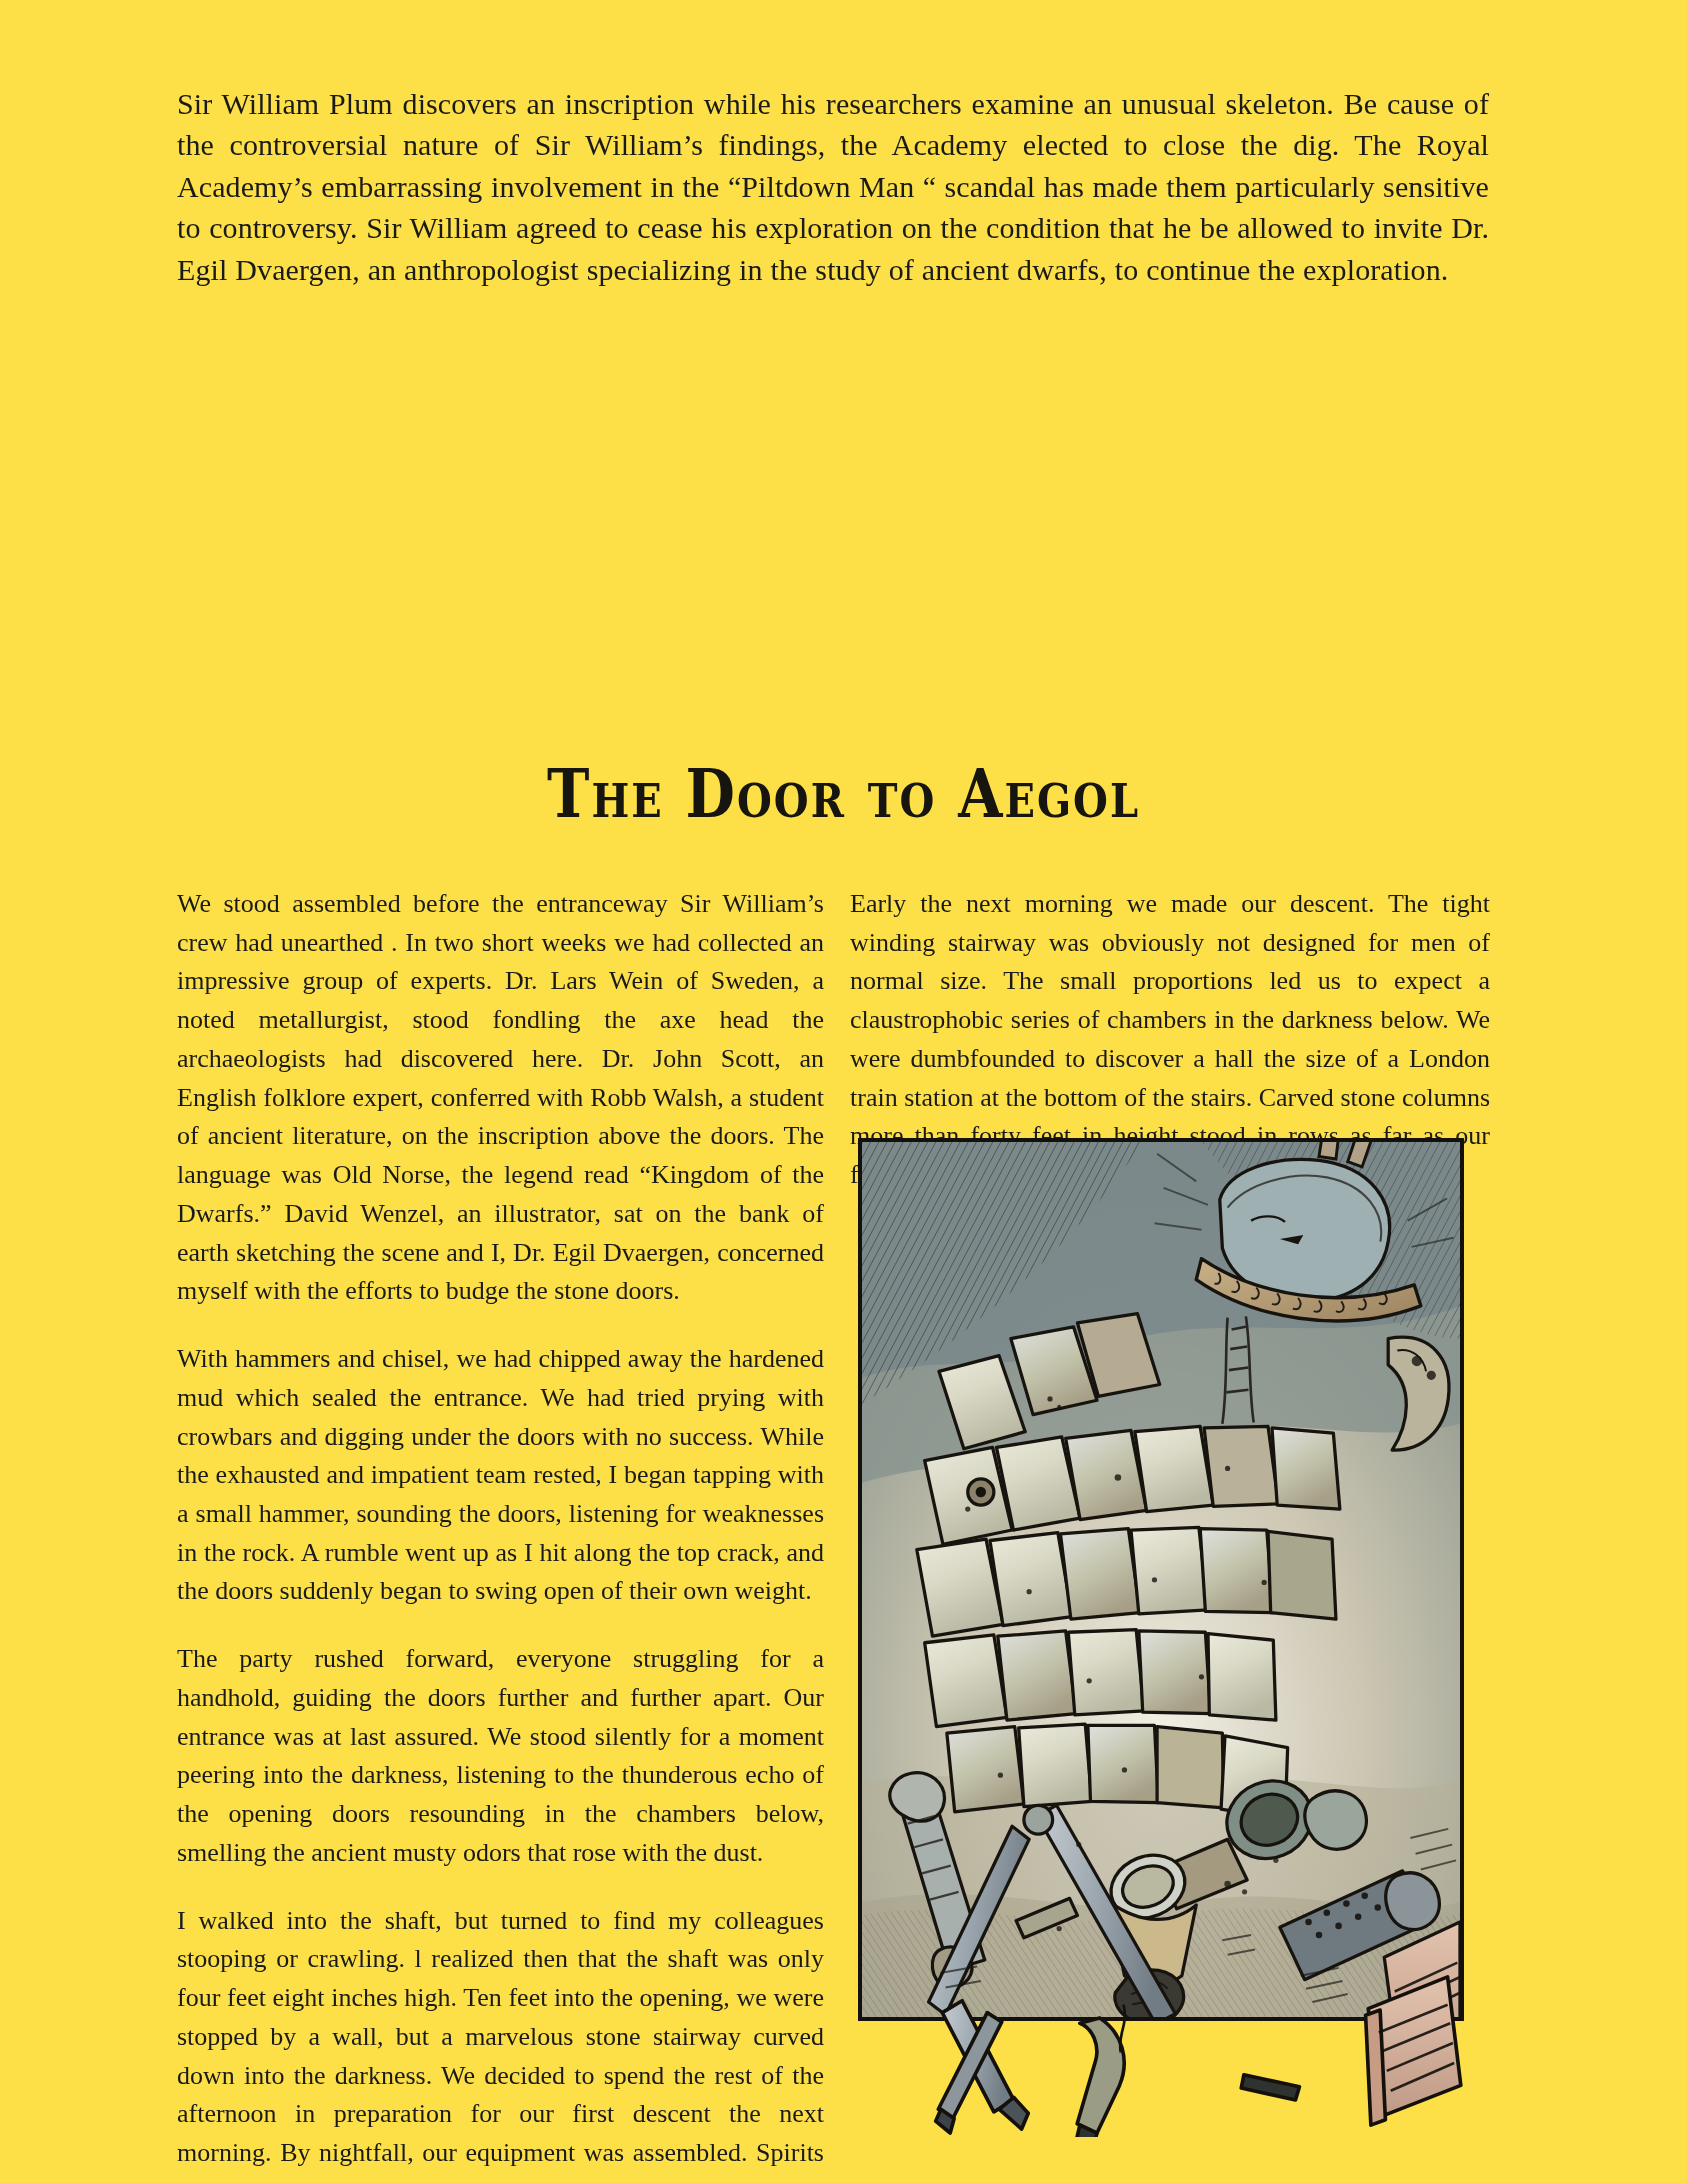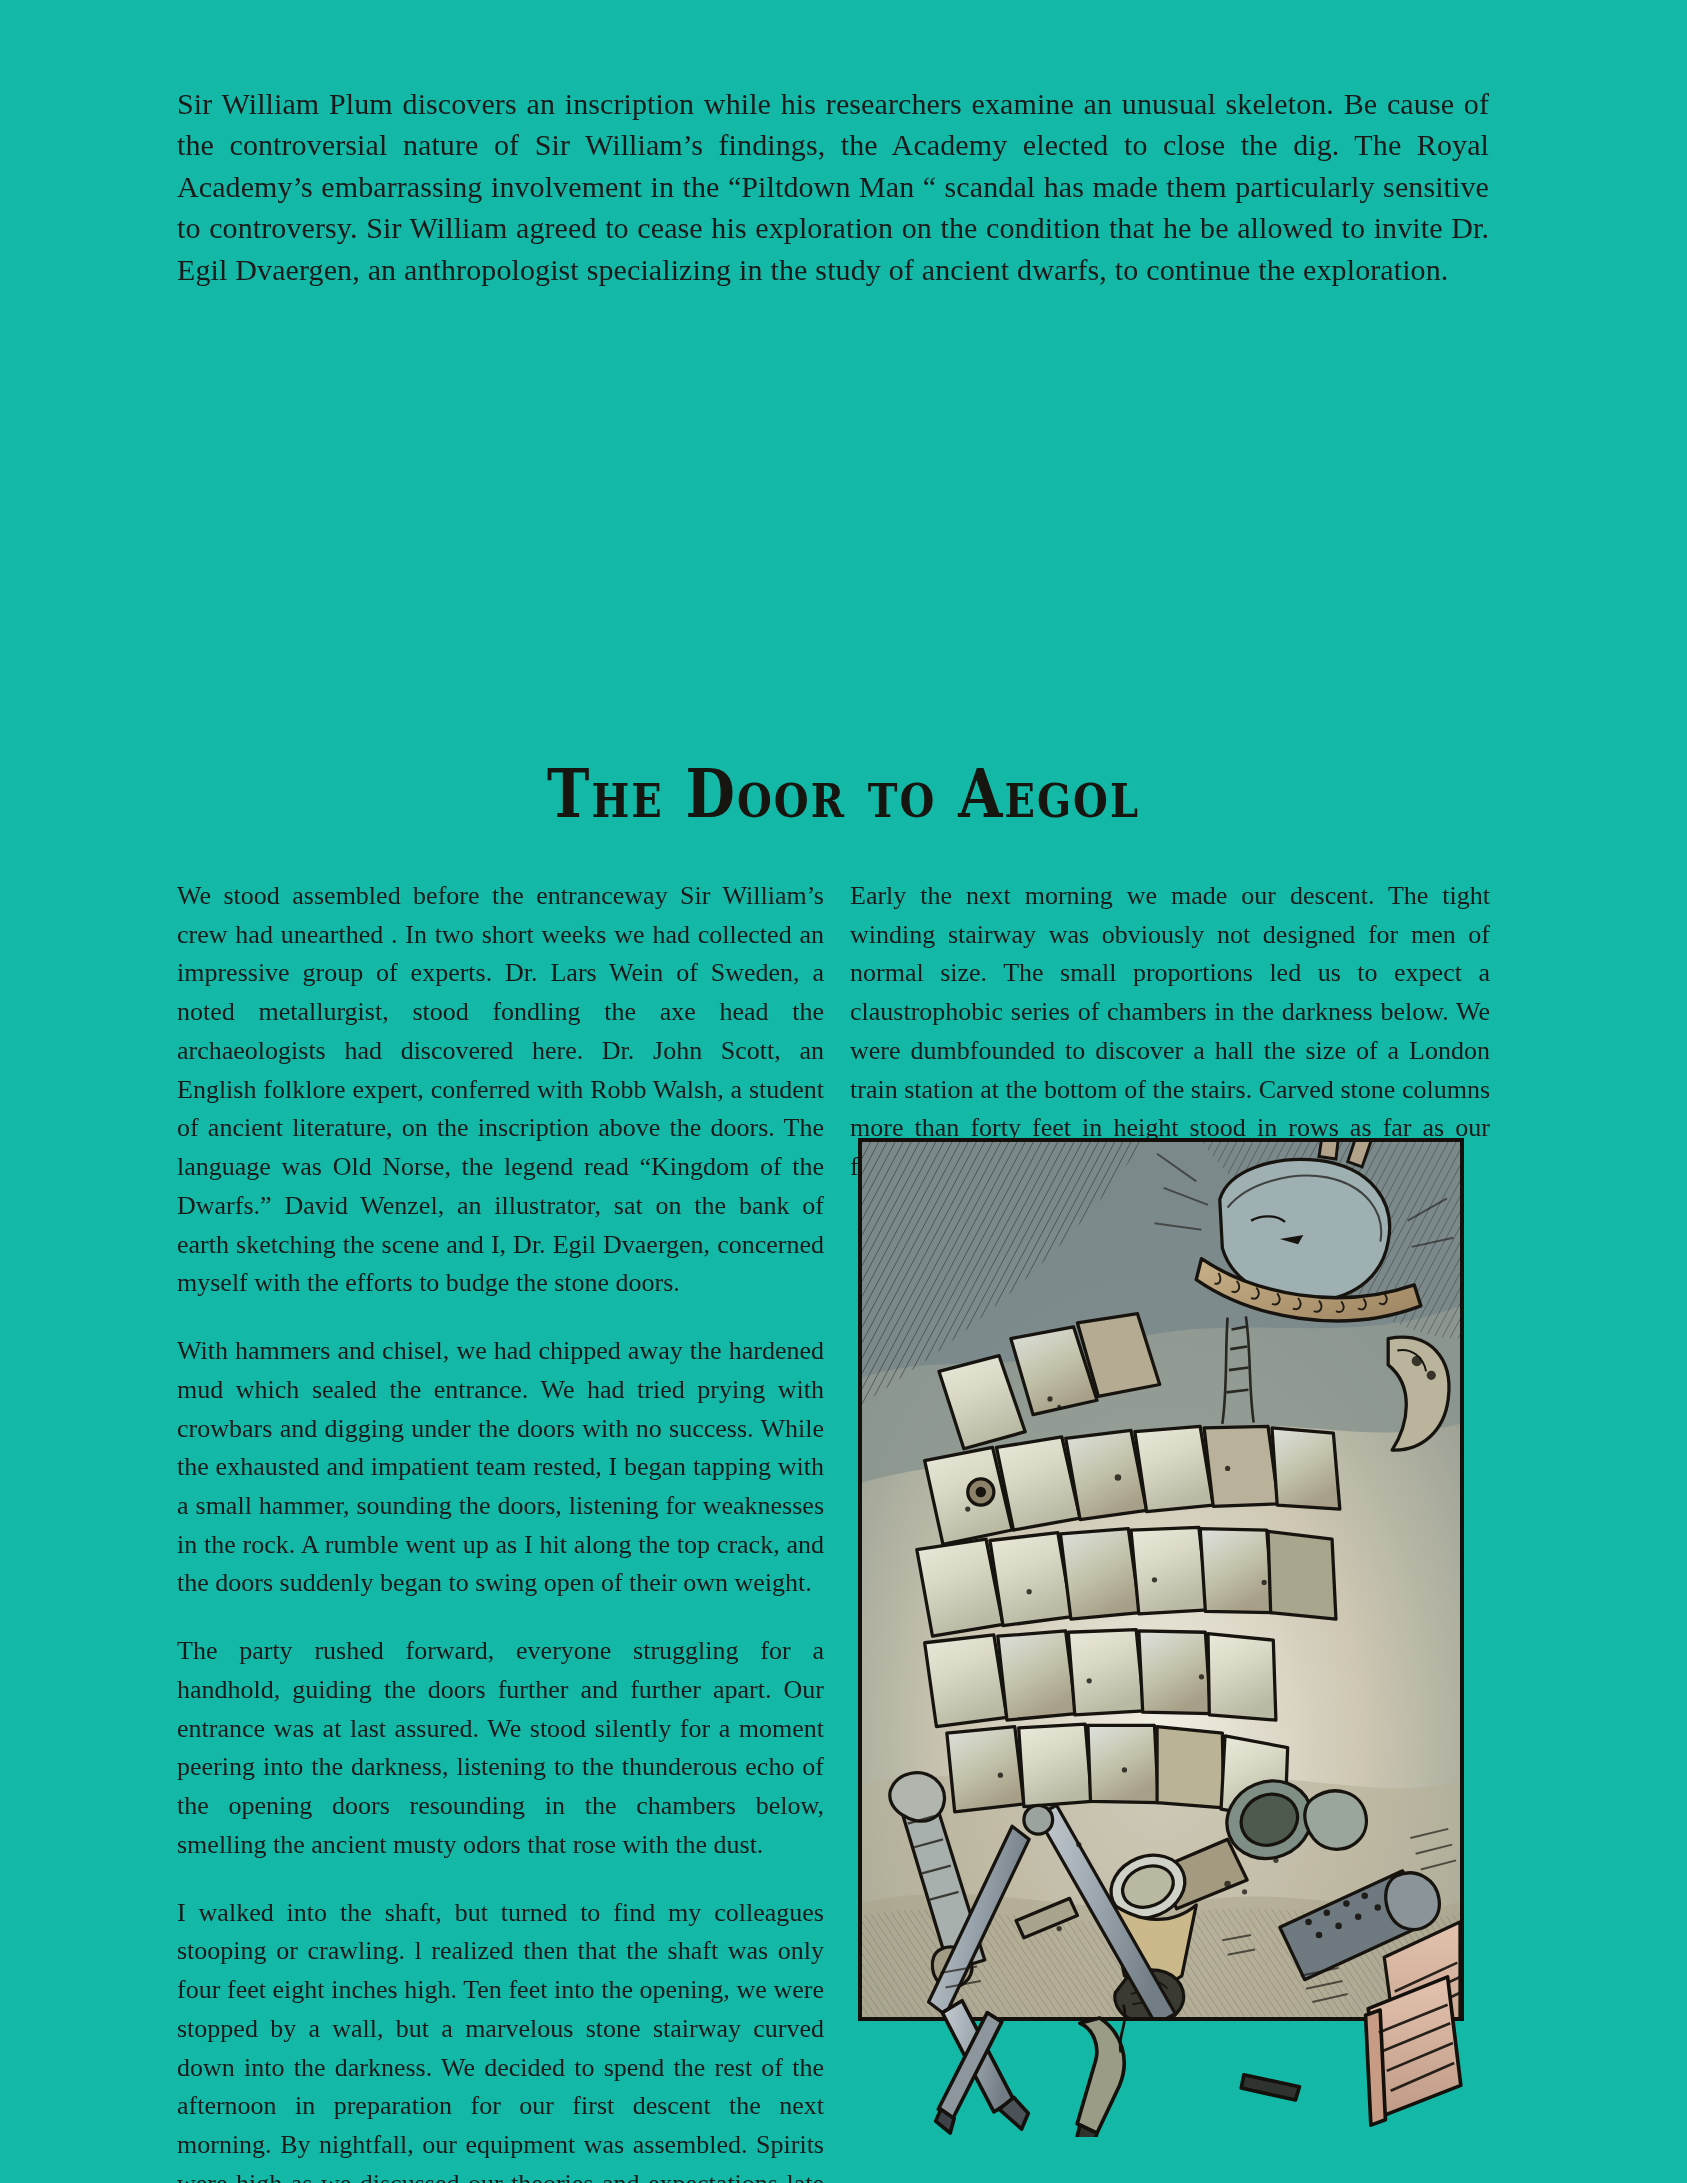--- a/index.html
+++ b/index.html
@@ -14,21 +14,21 @@
     position: relative;
     overflow: hidden;
     font-family: "Liberation Serif", "DejaVu Serif", serif;
     color: #1a1a1a;
   }
 
   
   .page {
     position: absolute;
     inset: 0;
-    background: #14b8a6;
+    background: #fde047;
     padding-left: 29px;
   }
 
   
   .intro {
     position: absolute;
     left: 177px;
     top: 83px;
     width: 1312px;
     font-size: 30px;
@@ -57,21 +57,21 @@
   }
 
   
   .col {
     position: absolute;
     font-size: 26px;
     line-height: 1.49;
     text-align: justify;
     text-justify: inter-word;
   }
-  .col p { margin: 8px 0 29px 0; }
+  .col p { margin: 16px 0 29px 0; }
   .col p:last-child { margin-bottom: 0; }
 
   .col-left {
     left: 177px;
     top: 869px;
     width: 647px;
   }
   .col-right {
     left: 850px;
     top: 869px;

